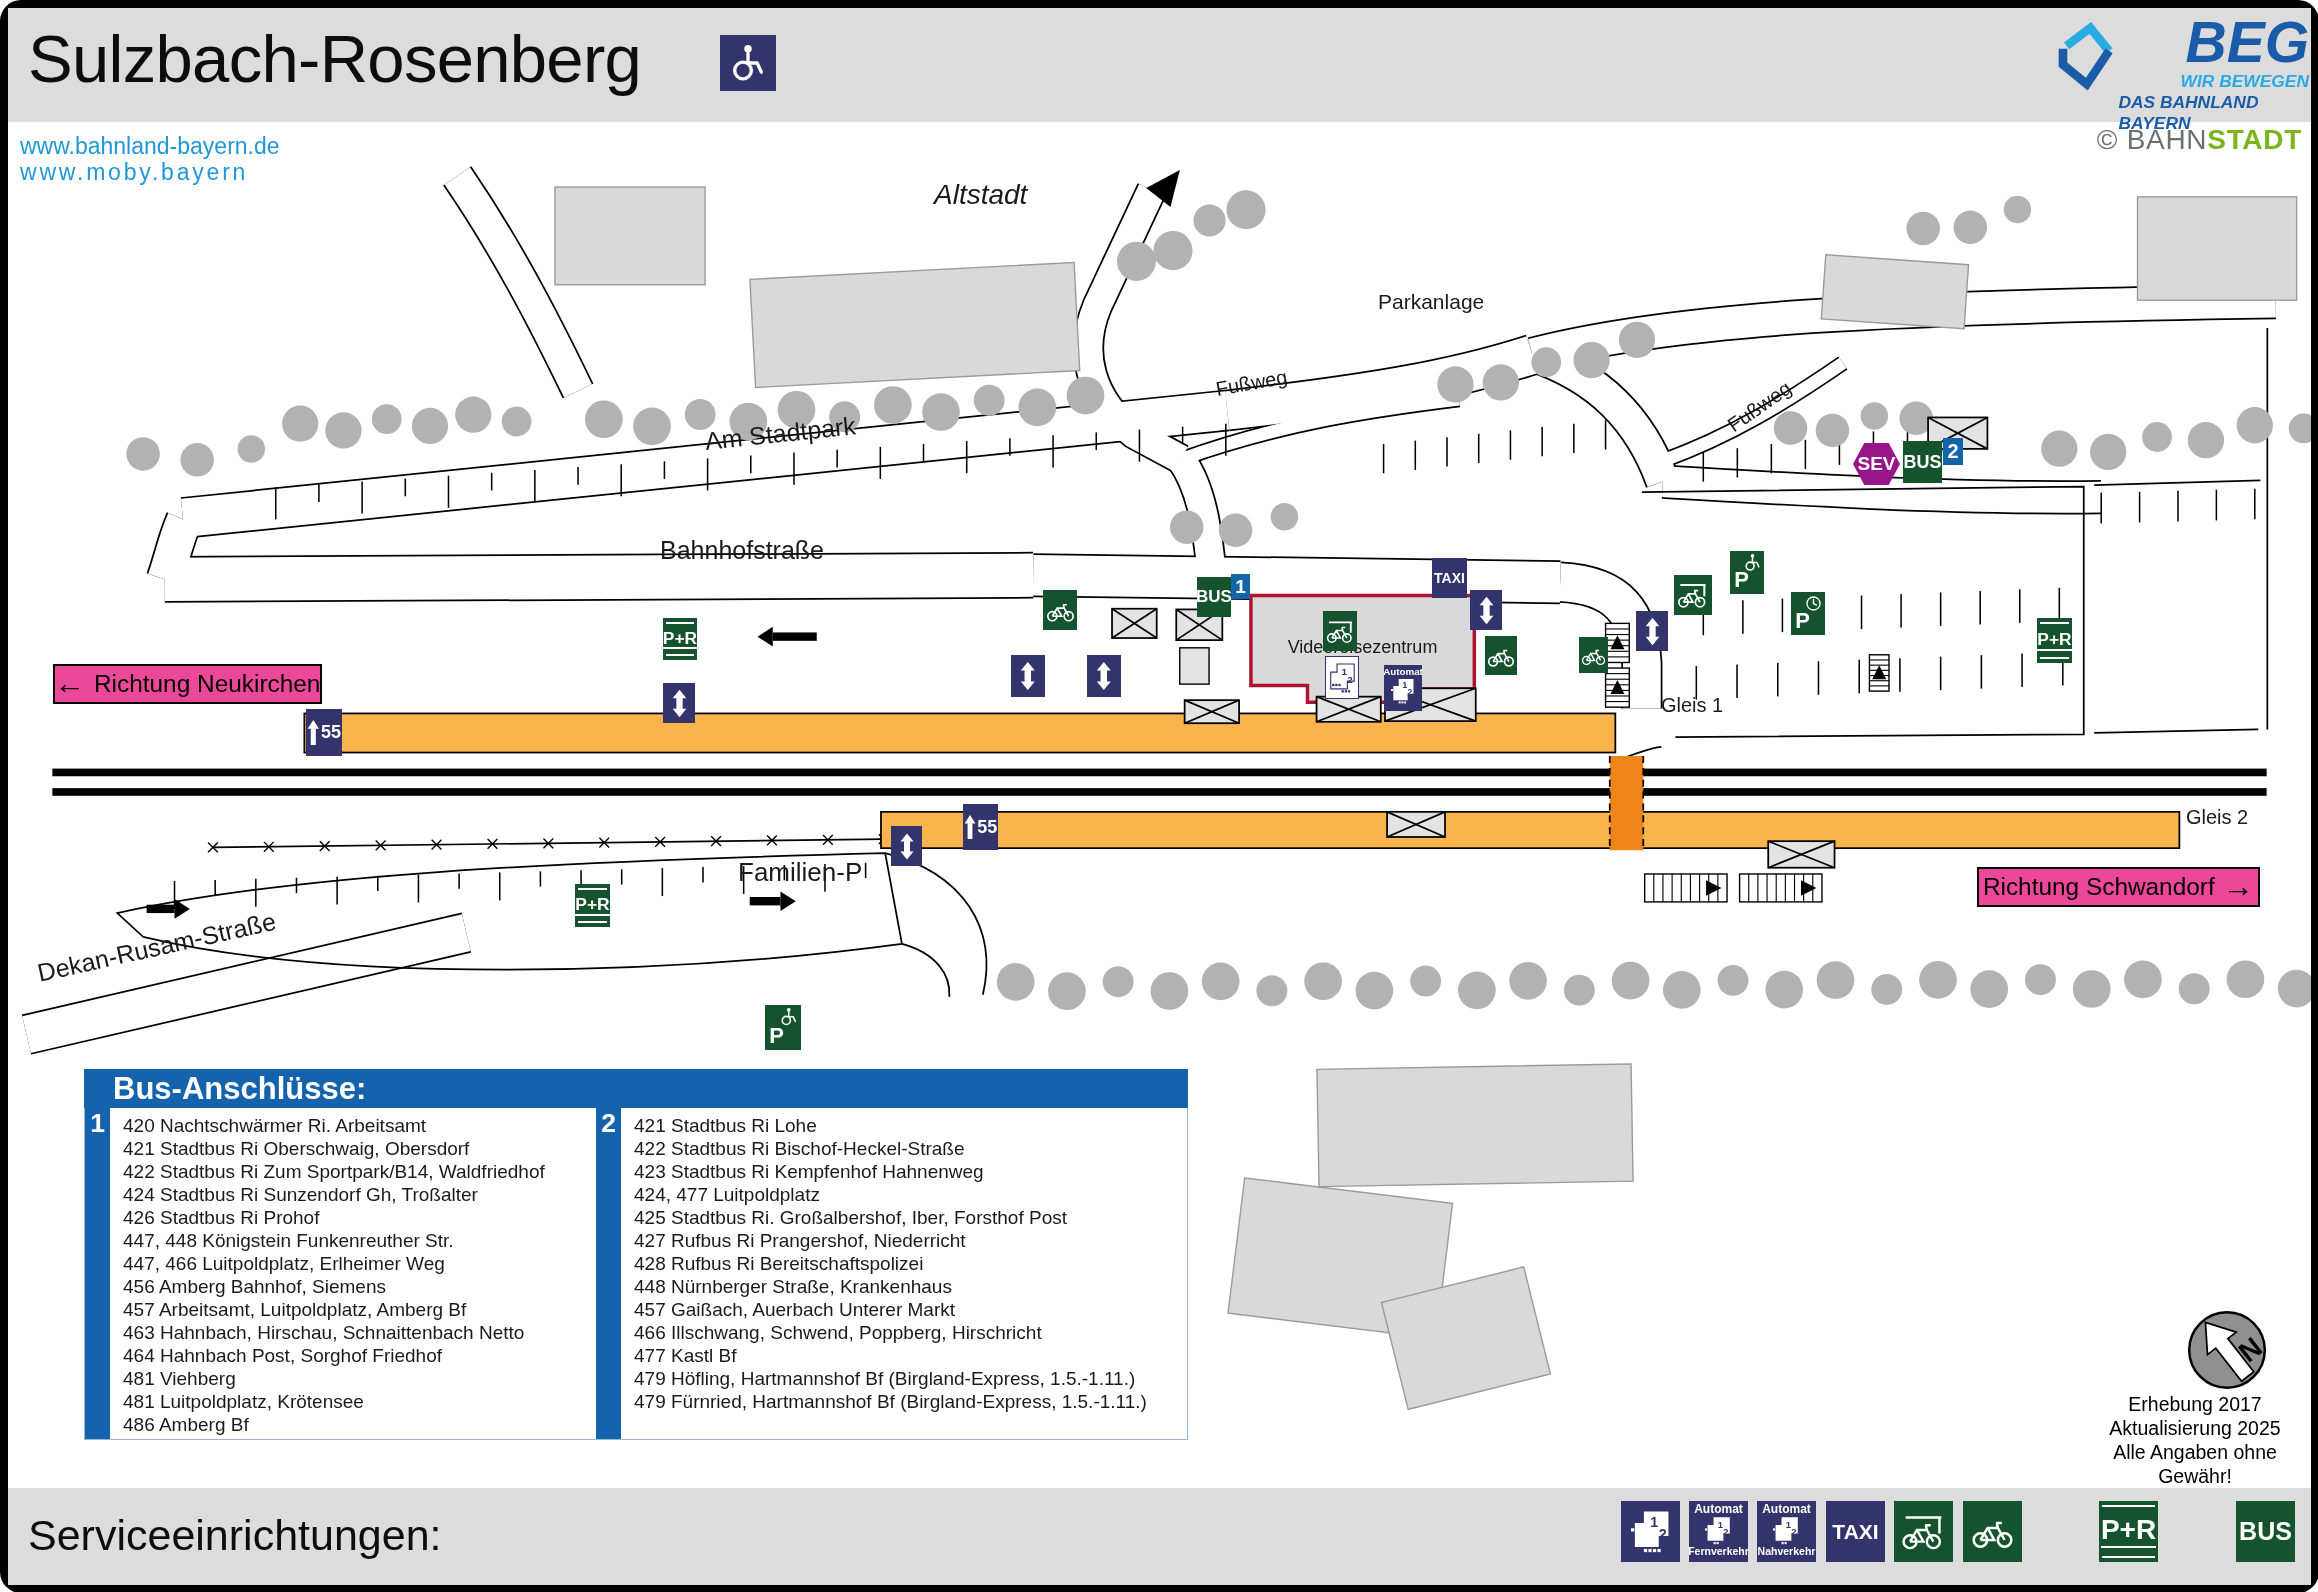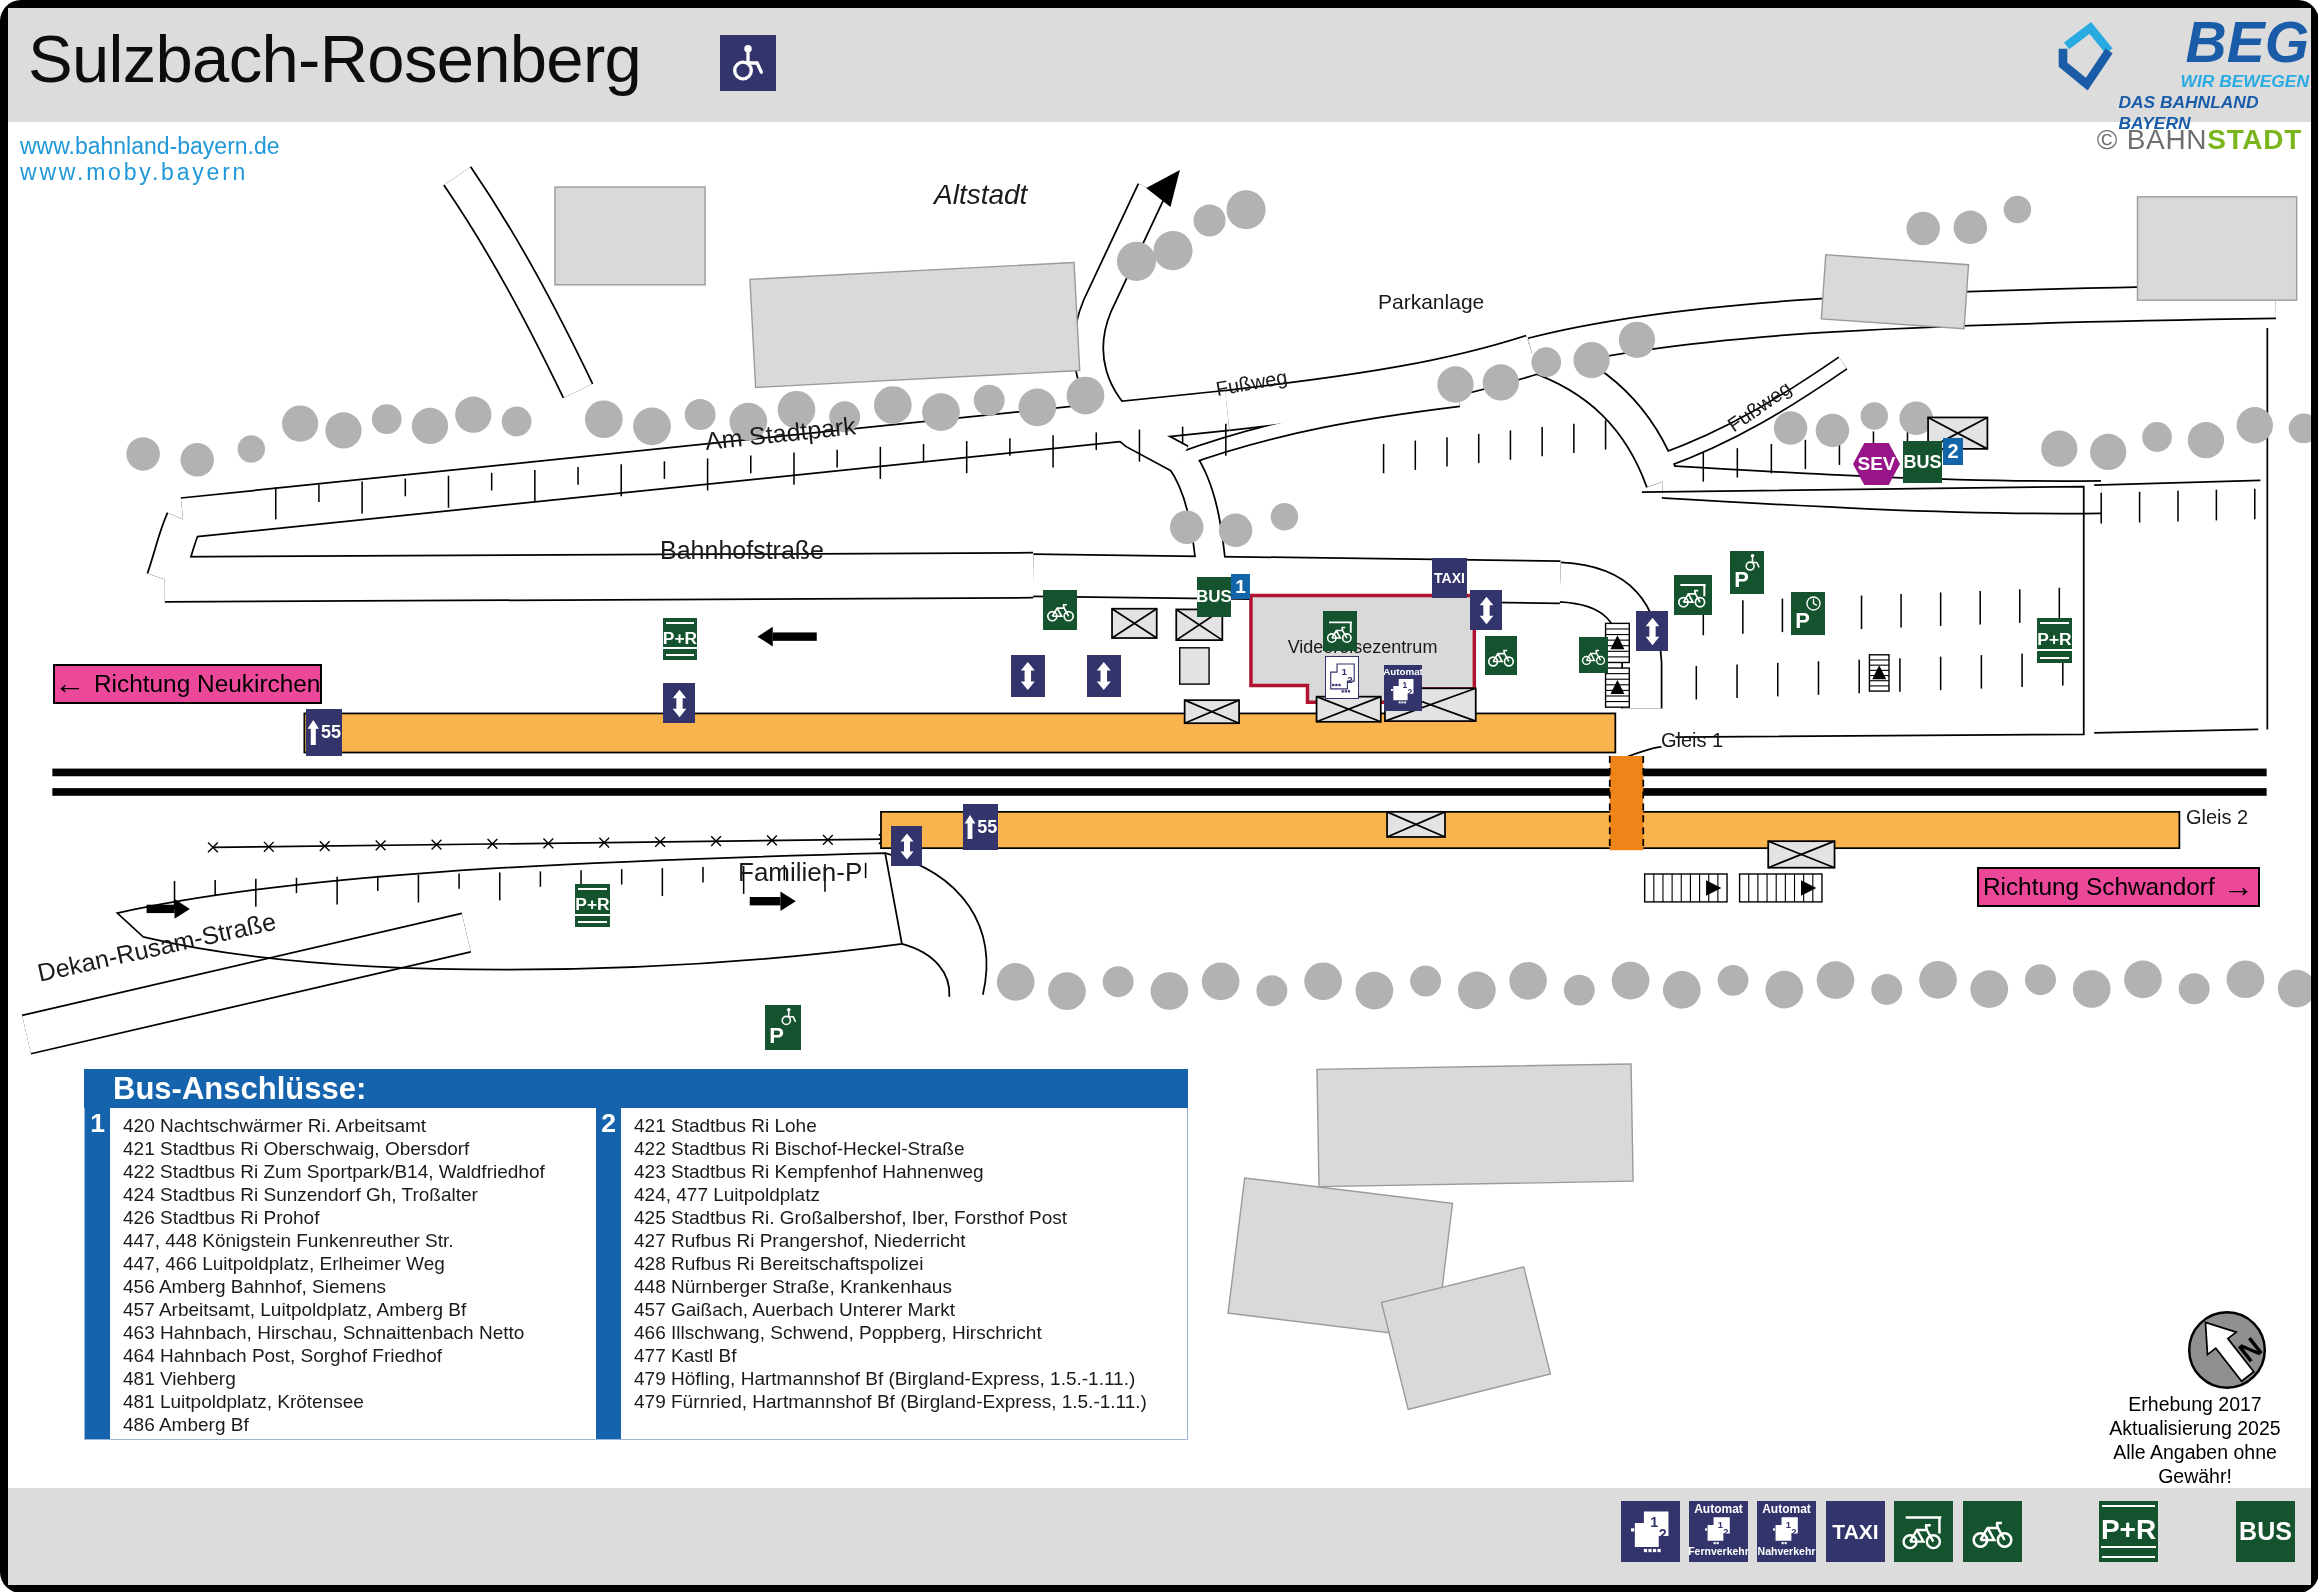--- a/index.html
+++ b/index.html
@@ -421,21 +421,21 @@
   <div class="links" style="top:159px;letter-spacing:2.8px;">www.moby.bayern</div>
 
   <div class="mlabel z2" style="left:705px;top:427px;font-size:25px;transform:rotate(-6deg);">Am Stadtpark</div>
   <div class="mlabel z2" style="left:660px;top:536px;font-size:25px;">Bahnhofstraße</div>
   <div class="mlabel z2" style="left:1216px;top:378px;font-size:20px;transform:rotate(-10deg);">Fußweg</div>
   <div class="mlabel z2" style="left:1730px;top:416px;font-size:20px;transform:rotate(-35deg);">Fußweg</div>
   <div class="mlabel z2" style="left:1378px;top:290px;font-size:21px;">Parkanlage</div>
   <div class="mlabel z2" style="left:934px;top:179px;font-size:28px;font-style:italic;">Altstadt</div>
   <div class="mlabel z2" style="left:738px;top:857px;font-size:26px;">Familien-P</div>
   <div class="mlabel z2" style="left:38px;top:959px;font-size:25px;transform:rotate(-12.5deg);">Dekan-Rusam-Straße</div>
-  <div class="mlabel z2" style="left:1661px;top:729px;font-size:20px;">Gleis 1</div>
+  <div class="mlabel z2" style="left:1661px;top:694px;font-size:20px;">Gleis 1</div>
   <div class="mlabel z2" style="left:2186px;top:806px;font-size:20px;">Gleis 2</div>
   <div class="mlabel z2" style="left:1251px;top:637px;width:223px;text-align:center;font-size:18px;">Videoreisezentrum</div>
 
   <div class="ysign z2" style="left:53px;top:664px;width:265px;height:36px;">
     <span class="aw">←</span>
     <span>Richtung Neukirchen</span>
   </div>
   <div class="ysign z2" style="left:1977px;top:867px;width:279px;height:36px;">
     <span>Richtung Schwandorf</span>
     <span class="aw">→</span>
@@ -633,20 +633,21 @@
         <div>457 Gaißach, Auerbach Unterer Markt</div>
         <div>466 Illschwang, Schwend, Poppberg, Hirschricht</div>
         <div>477 Kastl Bf</div>
         <div>479 Höfling, Hartmannshof Bf (Birgland-Express, 1.5.-1.11.)</div>
         <div>479 Fürnried, Hartmannshof Bf (Birgland-Express, 1.5.-1.11.)</div>
       </div>
     </div>
   </div>
 
   <div class="band" style="left:8.4px;top:1488px;right:8.4px;bottom:8.4px;"></div>
+  <div id="svclabel">Serviceeinrichtungen:</div>
 
   <div class="sign navy lg" style="left:1621px;top:1501px;width:59px;height:61px;">
     <svg viewBox="0 0 62 66" style="width:40px;height:43px">
       <path d="M20 2 L58 2 L58 40 L43 40 L43 57 L6 57 L6 20 L20 20 Z" fill="#fff"></path>
       <text x="36" y="26" font-size="22" font-weight="bold" fill="#34346d" text-anchor="middle">1</text>
       <text x="49" y="44" font-size="22" font-weight="bold" fill="#34346d" text-anchor="middle">2</text>
       <g fill="#fff">
           <rect x="0" y="28" width="5" height="5"></rect>
           <rect x="7" y="28" width="5" height="5"></rect>
           <rect x="20" y="60" width="5" height="5"></rect>

